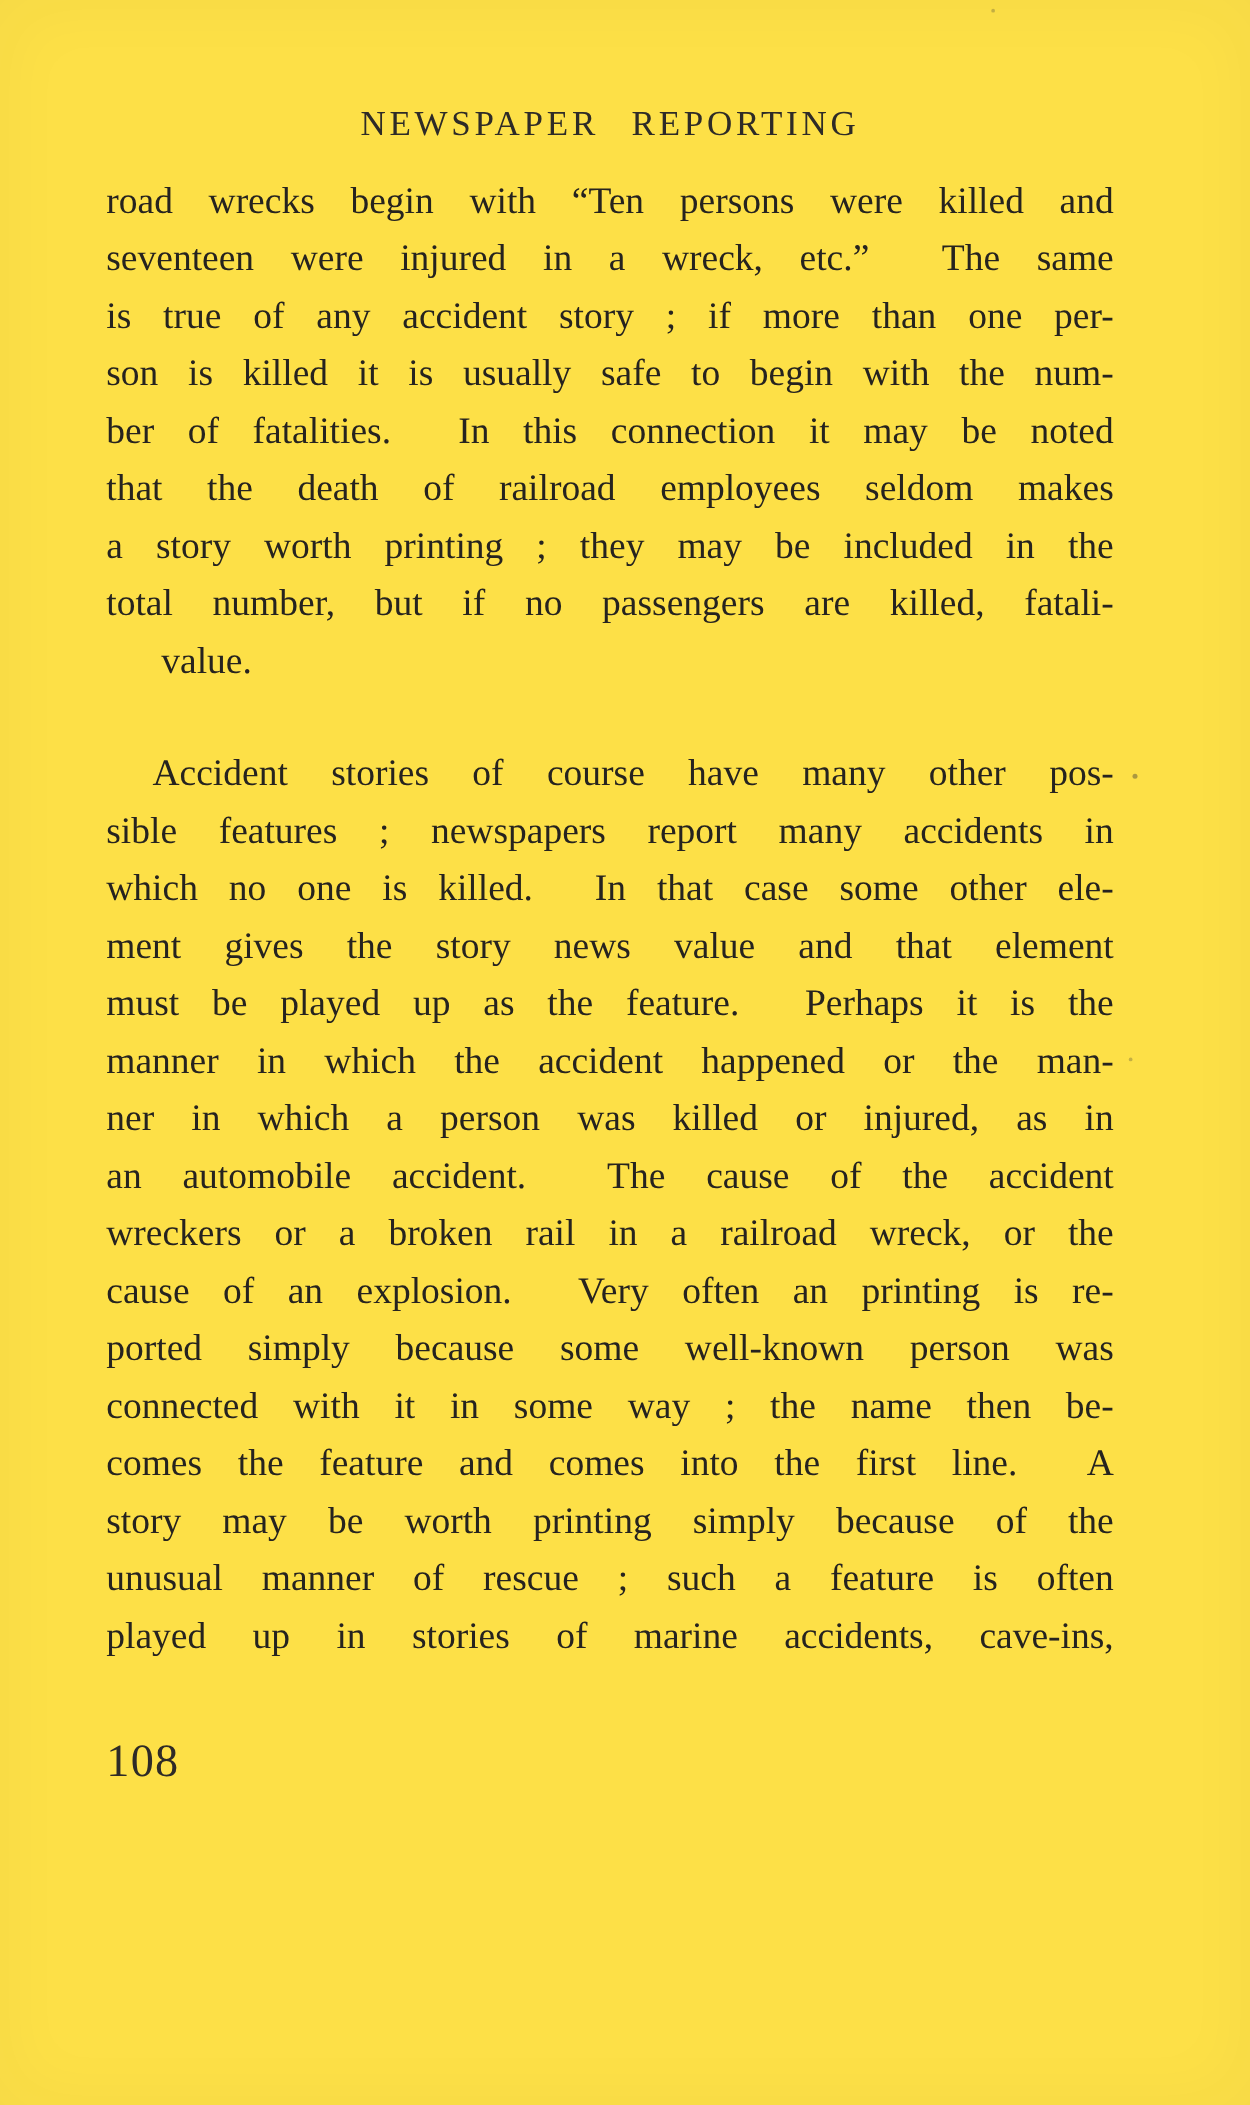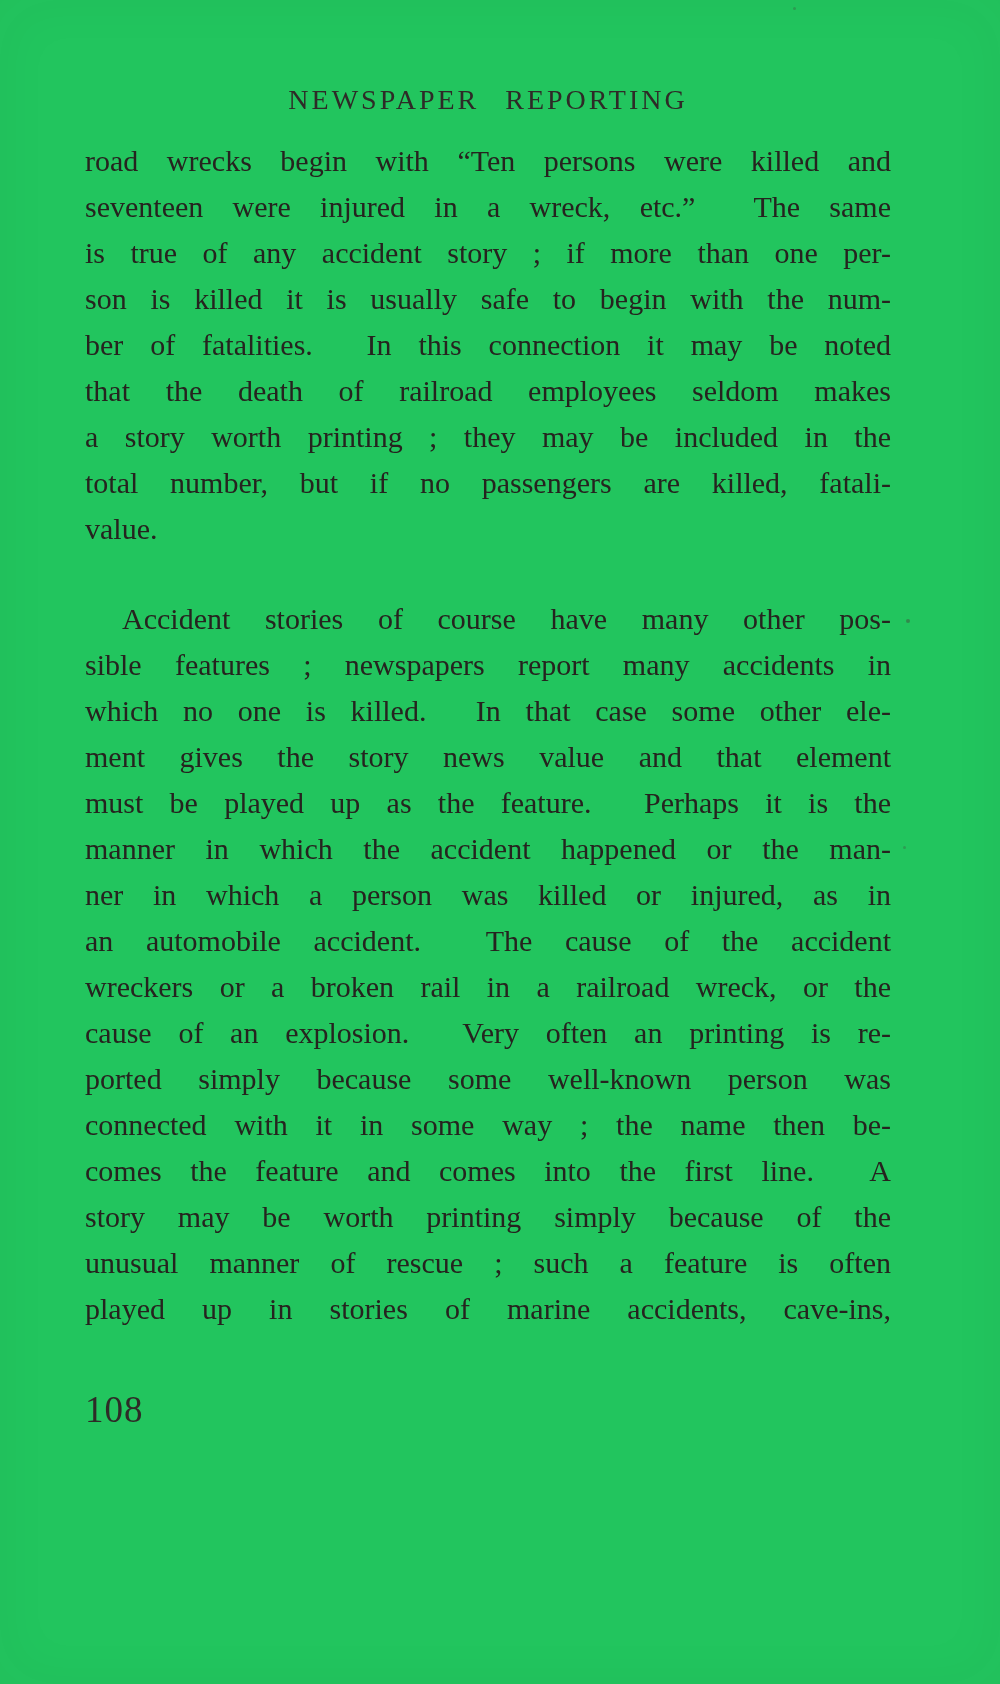--- a/index.html
+++ b/index.html
@@ -11,21 +11,21 @@
     height: 1684px;
     background: #fdfdfb;
     position: relative;
     font-family: "Liberation Serif", "DejaVu Serif", serif;
     color: #26231f;
     overflow: hidden;
   }
   .page {
     position: absolute;
     inset: 0;
-    background: #22c55e;
+    background: #fde047;
     box-shadow: inset 0 0 60px rgba(60,55,45,0.04);
   }
   .running-header {
     position: absolute;
     top: 84px;
     left: 85px;
     width: 806px;
     text-align: center;
     font-size: 28px;
     letter-spacing: 3px;
@@ -41,20 +41,21 @@
     line-height: 46px;
   }
   .line {
     text-align: justify;
     text-align-last: justify;
     text-justify: inter-word;
     white-space: pre-wrap;
   }
   .line.last {
     text-align-last: left;
+    margin-left: 44px;
   }
   .line.indent {
     text-indent: 37px;
     margin-top: 44px;
   }
   .page-number {
     position: absolute;
     top: 1388px;
     left: 85px;
     width: 806px;

